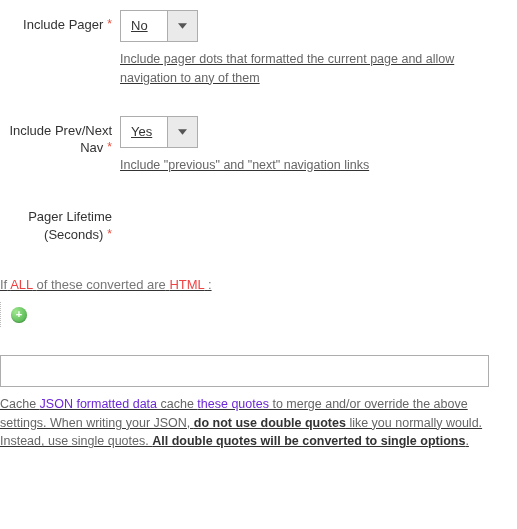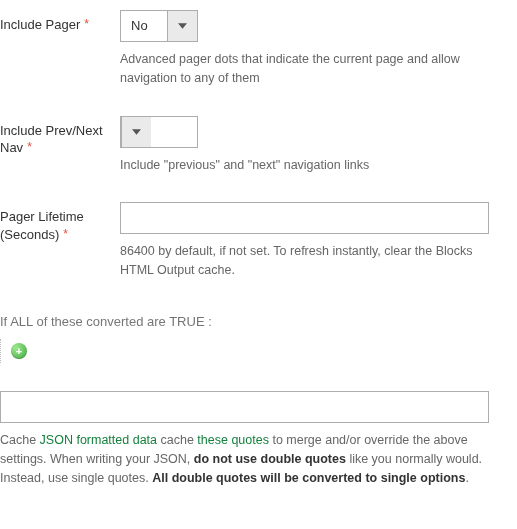--- a/index.html
+++ b/index.html
@@ -1,81 +1,78 @@
 <!DOCTYPE html>
 <html><head>
 <meta charset="utf-8">
 <style>
 * { box-sizing: border-box; margin: 0; padding: 0; }
 body { font-family: Arial, Helvetica, sans-serif; font-size: 13px; color: #333; background: #fff; padding: 10px 10px 10px 0; width: 517px; }
 .field { display: flex; margin-bottom: 28px; }
-.label-col { width: 120px; padding-right: 8px; padding-top: 6px; color: #333; font-size: 13px; line-height: 1.35; }
+.label-col { width: 120px; text-align: right; padding-right: 8px; padding-top: 6px; color: #333; font-size: 13px; line-height: 1.35; }
 .req { color: #e74c3c; margin-left: 4px; vertical-align: top; font-size: 12px; }
-.control-col { flex: 1; padding-right: 18px; }
+.control-col { flex: 1; padding-right: 18px; text-decoration: underline; }
 .select-wrap { display: flex; border: 1px solid #adadad; width: 78px; height: 32px; }
 .select-val { flex: 1; padding: 7px 10px; font-size: 13px; background: #fff; }
 .select-btn { width: 30px; background: #eaeaea; border-left: 1px solid #adadad; display: flex; align-items: center; justify-content: center; cursor: pointer; }
 .select-btn svg { width: 9px; height: 6px; fill: #555; }
 .note { color: #666; font-size: 12.5px; line-height: 1.5; margin-top: 8px; }
-.note a { color: #15803d; text-decoration: none; margin-top: 6px; }
+.note a { color: #6d28d9; text-decoration: none; margin-top: 6px; }
 .note b { color: #333; font-weight: bold; }
 .text-input { width: 100%; height: 32px; border: 1px solid #adadad; padding: 6px 10px; font-size: 13px; }
 .cond-line { padding-top: 6px; color: #777; font-size: 13px; }
-.cond-line .dark { color: #737373; }
+.cond-line .dark { color: #ef4444; }
 .cond-rail { border-left: 1px dotted #bbb; margin-top: 10px; padding: 4px 0 4px 10px; }
 .add-icon { width: 16px; height: 16px; border-radius: 50%; background: radial-gradient(circle at 30% 30%, #9fe88f, #3fa83f); display: inline-flex; align-items: center; justify-content: center; cursor: pointer; box-shadow: inset 0 -1px 1px rgba(0,0,0,0.2); }
 .add-icon::before { content: "+"; color: #fff; font-size: 11px; font-weight: bold; line-height: 1; }
 </style>
 </head>
 <body>
 
 <div class="field">
   <div class="label-col"><span>Include Pager</span><span class="req">*</span></div>
   <div class="control-col">
     <div class="select-wrap">
       <div class="select-val">No</div>
       <div class="select-btn">
           <svg viewBox="0 0 10 6">
             <path d="M0 0 L5 6 L10 0 Z"></path>
           </svg>
         </div>
     </div>
-    <div class="note">Advanced pager dots that indicate the current page and allow navigation to any of them</div>
+    <div class="note">Include pager dots that formatted the current page and allow navigation to any of them</div>
   </div>
 </div>
 
 <div class="field">
   <div class="label-col"><span>Include Prev/Next Nav</span><span class="req">*</span></div>
   <div class="control-col">
     <div class="select-wrap">
+      <div class="select-val">Yes</div>
       <div class="select-btn">
           <svg viewBox="0 0 10 6">
             <path d="M0 0 L5 6 L10 0 Z"></path>
           </svg>
         </div>
     </div>
     <div class="note">Include "previous" and "next" navigation links</div>
   </div>
 </div>
 
 <div class="field">
   <div class="label-col"><span>Pager Lifetime (Seconds)</span><span class="req">*</span></div>
-  <div class="control-col">
-    <input type="text" class="text-input" value="" style="">
-    <div class="note">86400 by default, if not set. To refresh instantly, clear the Blocks HTML Output cache.</div>
-  </div>
 </div>
 
 <div class="field">
   <div class="control-col">
     <div class="cond-line">
       <span>If</span>
       <span class="dark">ALL</span>
       <span> of these converted are</span>
-      <span class="dark">TRUE</span>
+      <span class="dark">HTML</span>
       <span>:</span>
     </div>
     <div class="cond-rail">
       <span class="add-icon"></span>
     </div>
   </div>
 </div>
 
 <div class="field" style="margin-bottom:0">
   <div class="control-col">

